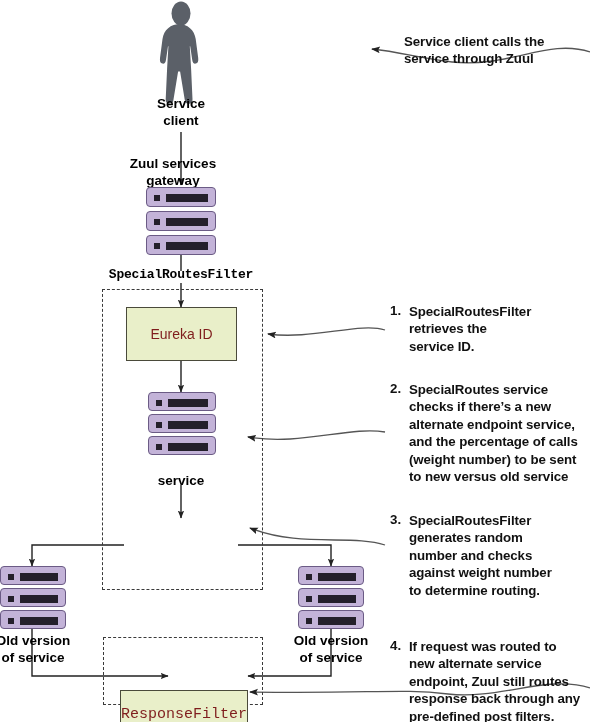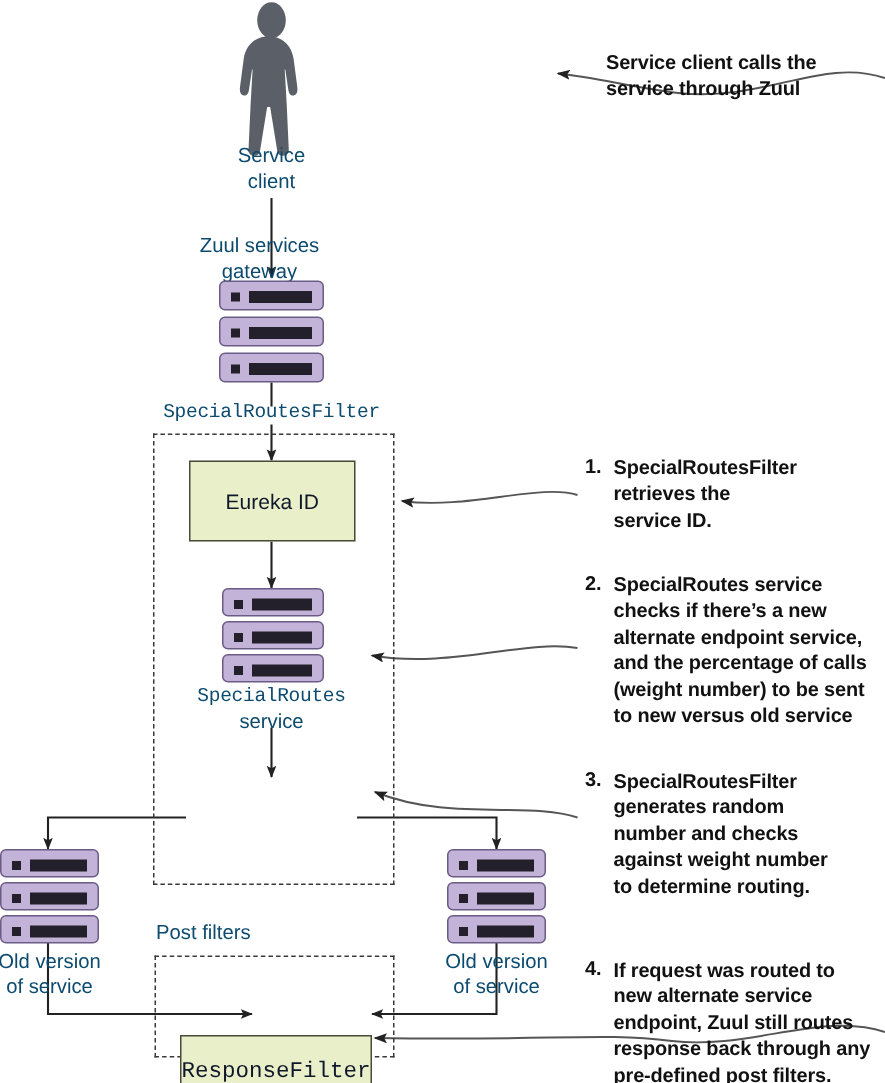--- a/index.html
+++ b/index.html
@@ -20,24 +20,25 @@
     left: 0;
     top: 0;
     width: 590px;
     height: 722px;
     pointer-events: none;
   }
   .lbl {
     position: absolute;
     font-family: "Liberation Sans", sans-serif;
     font-size: 13.5px;
-    color: #0c4a6e;
+    color: #000000;
     text-align: center;
     line-height: 17px;
     white-space: pre-line;
+    font-weight: bold;
   }
   .mono {
     font-family: "Liberation Mono", monospace;
     font-size: 13px;
     letter-spacing: -0.2px;
   }
   .note {
     position: absolute;
     font-family: "Liberation Sans", sans-serif;
     font-weight: bold;
@@ -57,21 +58,21 @@
   .greenbox {
     position: absolute;
     background: #e9efc9;
     border: 1.3px solid #4a4a3a;
     box-sizing: border-box;
     display: flex;
     align-items: center;
     justify-content: center;
     font-family: "Liberation Sans", sans-serif;
     font-size: 14px;
-    color: #0f172a;
+    color: #7f1d1d;
   }
   .greenbox.mono-box {
     font-family: "Liberation Mono", monospace;
     font-size: 15px;
     margin-top: 39px;
   }
   .dashbox {
     position: absolute;
     border: 1.6px dashed #3a3a3a;
     box-sizing: border-box;
@@ -175,30 +176,28 @@
   </svg>
 
   <div class="lbl" style="left:131px; top:95px; width:100px;">Service
 client</div>
 
   <div class="lbl" style="left:103px; top:155px; width:140px;">Zuul services
 gateway</div>
 
   <div class="lbl mono" style="left:96px; top:266px; width:170px;">SpecialRoutesFilter</div>
 
-  <div class="lbl mono" style="left:111px; top:455px; width:140px;">SpecialRoutes</div>
   <div class="lbl" style="left:111px; top:472px; width:140px;">service</div>
 
   <div class="lbl" style="left:-12px; top:632px; width:90px;">Old version
 of service</div>
 
   <div class="lbl" style="left:286px; top:632px; width:90px;">Old version
 of service</div>
 
-  <div class="lbl" style="left:104px; top:613px; width:110px; text-align:left;">Post filters</div>
 
   <div class="dashbox" style="left:102px; top:289px; width:161px; height:301px;"></div>
 
   <div class="dashbox" style="left:103px; top:637px; width:160px; height:68px;"></div>
 
   <div class="greenbox" style="left:126px; top:307px; width:111px; height:54px;">Eureka ID</div>
 
 
   <div class="greenbox mono-box" style="left:120px; top:651px; width:128px; height:48px;">ResponseFilter</div>
 

